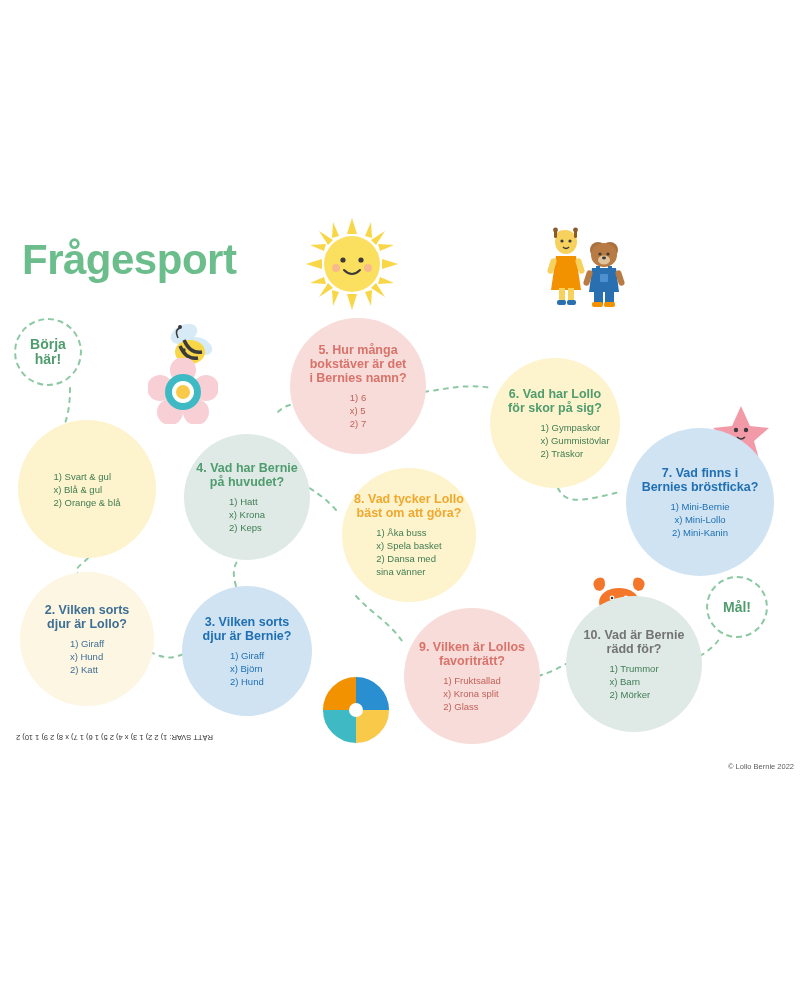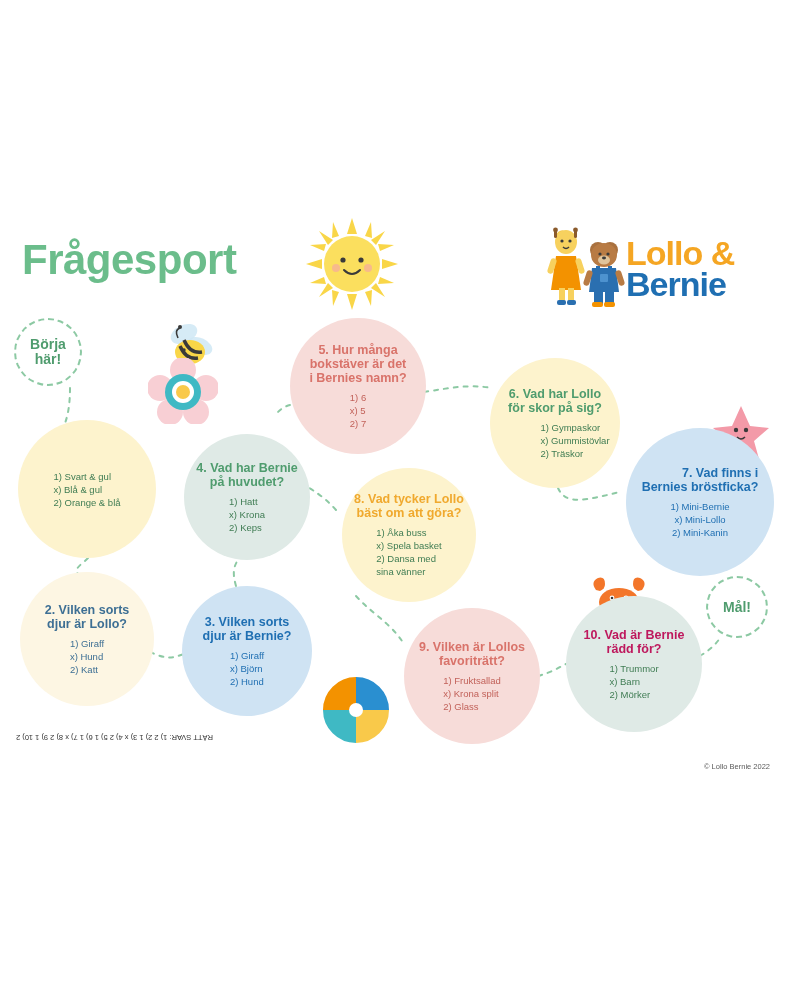--- a/index.html
+++ b/index.html
@@ -85,27 +85,27 @@
   #q2 .qt { color:#3d6f94; } #q2 .alts { color:#3d6f94; }
   #q3  { left: 182px; top: 586px; width: 130px; height: 130px; background:#cfe3f3; }
   #q3 .qt { color:#1f6fb2; } #q3 .alts { color:#1f6fb2; }
   #q4  { left: 184px; top: 434px; width: 126px; height: 126px; background:#dfeae6; }
   #q4 .qt { color:#4f9c6e; } #q4 .alts { color:#3f7c53; }
   #q5  { left: 290px; top: 318px; width: 136px; height: 136px; background:#f7dcd9; }
   #q5 .qt { color:#d9736a; } #q5 .alts { color:#c2625a; }
   #q6  { left: 490px; top: 358px; width: 130px; height: 130px; background:#fdf3cd; }
   #q6 .qt { color:#4f9c6e; } #q6 .alts { color:#3f7c53;margin-left:40px; }
   #q7  { left: 626px; top: 428px; width: 148px; height: 148px; background:#cfe3f3; }
-  #q7 .qt { color:#1f6fb2;text-align:right; } #q7 .alts { color:#1f6fb2;text-align:center; }
+  #q7 .qt { color:#1f6fb2; } #q7 .alts { color:#1f6fb2;text-align:center; }
   #q8  { left: 342px; top: 468px; width: 134px; height: 134px; background:#fdf3cd; }
   #q8 .qt { color:#f0a92e; } #q8 .alts { color:#3f7c53; }
   #q9  { left: 404px; top: 608px; width: 136px; height: 136px; background:#f7dcd9; }
   #q9 .qt { color:#d9736a; } #q9 .alts { color:#c2625a; }
   #q10 { left: 566px; top: 596px; width: 136px; height: 136px; background:#dfeae6; }
-  #q10 .qt { color:#be185d; } #q10 .alts { color:#3f7c53; }
+  #q10 .qt { color:#737373; } #q10 .alts { color:#3f7c53; }
 
   
   #bee     { position:absolute; left:144px; top:316px; width:76px; height:90px; }
   #flower  { position:absolute; left:148px; top:358px; width:70px; height:66px; }
   #starfish{ position:absolute; left:712px; top:404px; width:58px; height:56px; }
   #crab    { position:absolute; left:588px; top:570px; width:62px; height:52px; }
   #ball    { position:absolute; left:320px; top:674px; width:72px; height:72px; }
   #answers-wrap {
     position:absolute; left:16px; top:730px; height:12px; width:330px;
   }
@@ -113,21 +113,21 @@
     position:absolute; left:0; bottom:0;
     transform: rotate(180deg);
     font-size: 7.5px;
     color:#333;
     white-space: nowrap;
     transform-origin: center center;
   }
 
   
   #copyright {
-    position:absolute; left: 704px; top: 762px;
+    position:absolute; left: 728px; top: 762px;
     font-size: 7.5px; color:#5b5b5b;
   }
 
   
   #paths { position:absolute; left:0; top:0; width:800px; height:1000px; pointer-events:none; }
 </style>
 </head>
 <body>
 
 <div id="stage">
@@ -221,24 +221,20 @@
           <rect x="60" y="52" width="8" height="8" rx="1" fill="#4d92cf"></rect>
           <rect x="54" y="70" width="9" height="12" fill="#2a6fb0"></rect>
           <rect x="65" y="70" width="9" height="12" fill="#2a6fb0"></rect>
           <rect x="52" y="80" width="11" height="5" rx="2" fill="#f39200"></rect>
           <rect x="64" y="80" width="11" height="5" rx="2" fill="#f39200"></rect>
           <rect x="45" y="48" width="6" height="16" rx="3" fill="#b87b44" transform="rotate(18 48 56)"></rect>
           <rect x="77" y="48" width="6" height="16" rx="3" fill="#b87b44" transform="rotate(-18 80 56)"></rect>
         </g>
       </svg>
     </div>
-    <div id="logo-text">
-      <div class="l1">Lollo &amp;</div>
-      <div class="l2">Bernie</div>
-    </div>
   </div>
 
   <div id="badge-start" class="badge" style="white-space:pre-line;">Börja
 här!</div>
 
   <div id="badge-goal" class="badge">Mål!</div>
 
   <div id="bee">
     <svg viewBox="0 0 76 90" width="76" height="90">
       <ellipse cx="40" cy="18" rx="14" ry="9" fill="#cfe8f5" opacity="0.85" transform="rotate(-25 40 18)"></ellipse>

